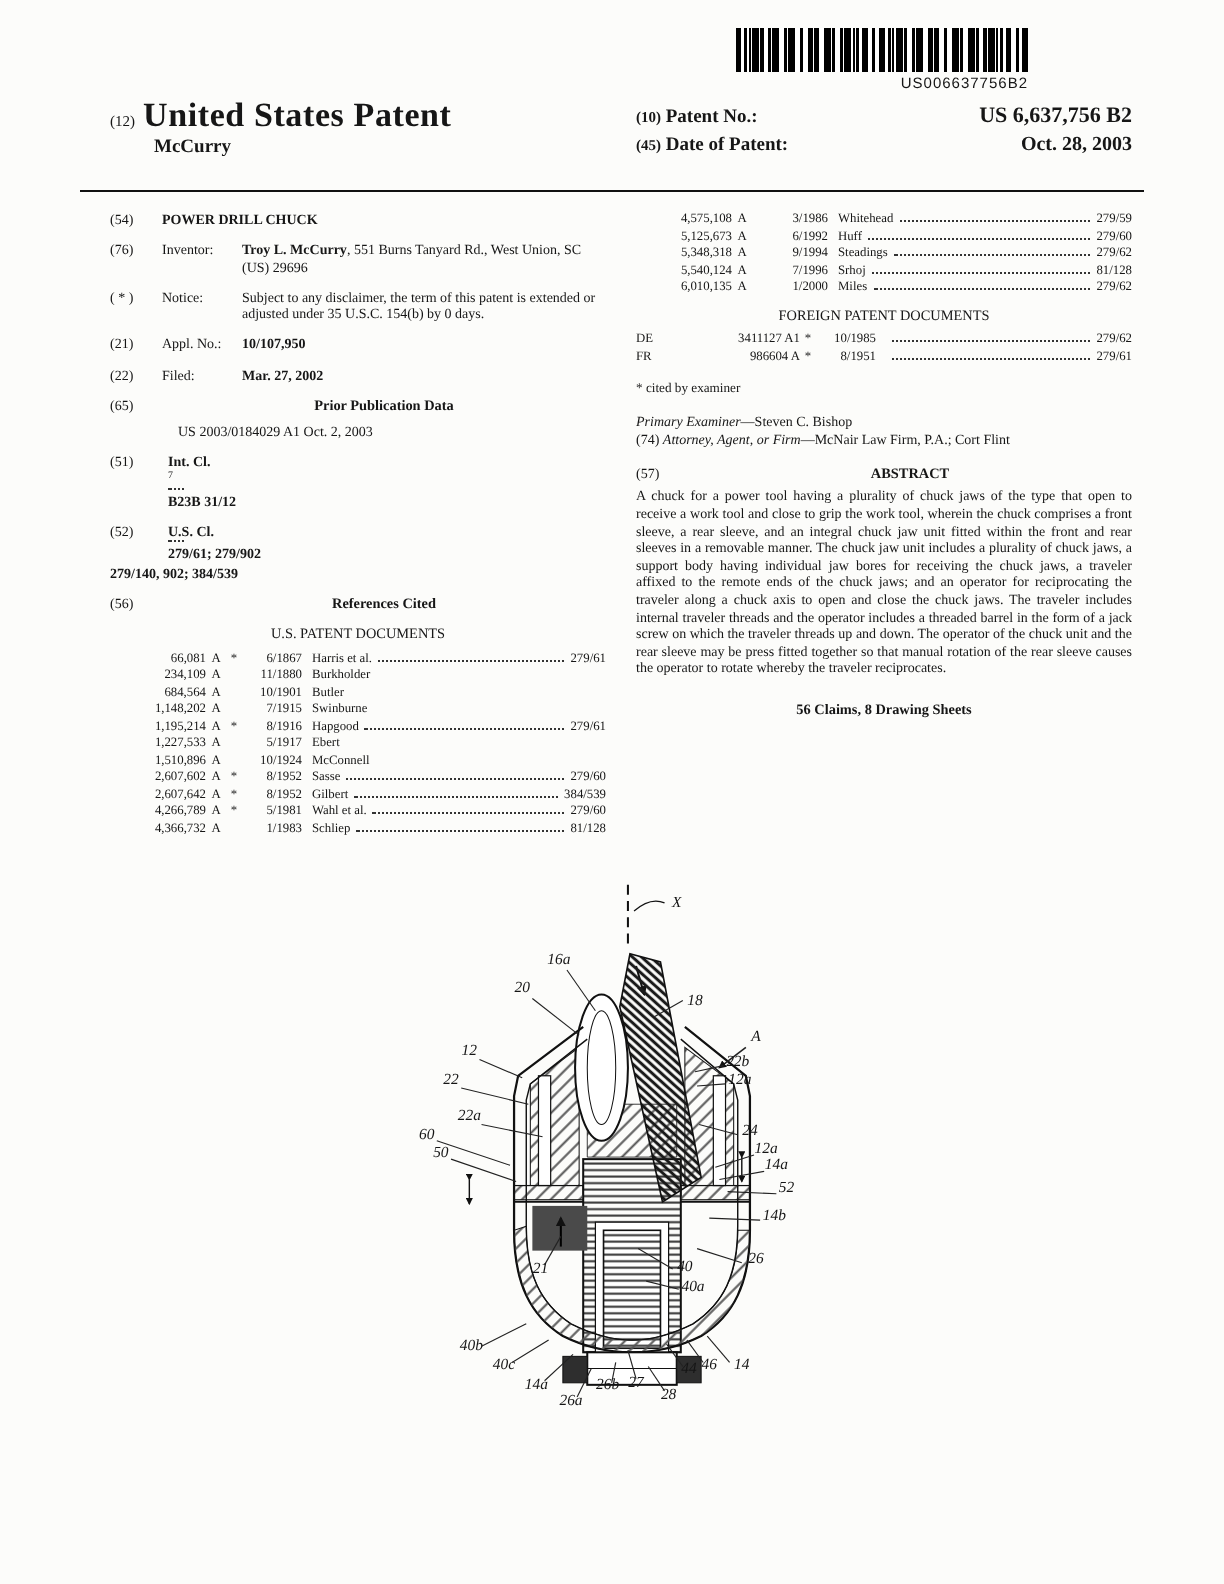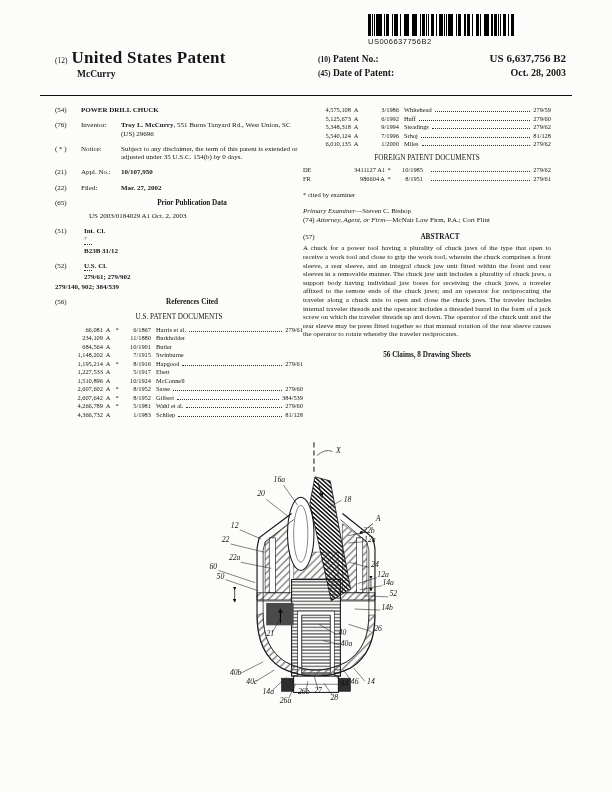--- a/index.html
+++ b/index.html
@@ -4,34 +4,34 @@
 <style>
   html,body{margin:0;padding:0;background:#777;}
   .page{position:relative;width:612px;height:792px;background:#fcfcfa;color:#161616;
         font-family:"Liberation Serif","DejaVu Serif",serif;overflow:hidden;}
   
   .barcode{position:absolute;left:368px;top:14px;width:146px;height:22px;background-color:#fff;
     background-image:
       repeating-linear-gradient(90deg,#000 0 1.5px,transparent 1.5px 4px),
       repeating-linear-gradient(90deg,#000 0 1px,transparent 1px 6.5px),
       repeating-linear-gradient(90deg,#000 0 2.5px,transparent 2.5px 9px);}
-  .barcode-text{position:absolute;left:368px;top:37px;width:146px;text-align:left;
+  .barcode-text{position:absolute;left:368px;top:37px;width:146px;text-align:right;
     font-size:7.5px;letter-spacing:.5px;font-family:"Liberation Sans",sans-serif;}
   
   .tagnum{font-size:7.5px;}
   .hdr-left{position:absolute;left:55px;top:48px;}
   .hdr-title{font-size:17px;font-weight:bold;letter-spacing:.3px;}
   .hdr-inventor{font-size:9.5px;font-weight:bold;margin-left:22px;margin-top:1px;}
   .hdr-right{position:absolute;left:318px;top:52px;width:248px;font-weight:bold;}
   .hdr-r-row{display:flex;justify-content:space-between;align-items:baseline;font-size:9.5px;line-height:13px;}
   .hdr-pno{font-size:11px;}
   .hdr-date{font-size:10px;}
   .rule{position:absolute;left:40px;top:95px;width:532px;height:0;border-top:1.6px solid #111;}
   
-  .cols{position:absolute;left:55px;top:106px;width:511px;display:flex;font-size:7px;line-height:8.6px;}
+  .cols{position:absolute;left:55px;top:106px;width:511px;display:flex;gap:15px;font-size:7px;line-height:8.6px;}
   .col{width:248px;}
   .f-row{display:flex;margin-bottom:6.5px;}
   .f-tag{flex:none;width:26px;font-size:7px;}
   .f-lab{flex:none;width:40px;}
   .f-body{flex:1;}
   .bold{font-weight:bold;}
   .ital{font-style:italic;}
   .ctr{flex:1;text-align:center;font-size:7.2px;}
   .indent{margin-left:34px;margin-top:-2px;margin-bottom:6.5px;}
   .dots2{flex:1;border-bottom:1px dotted #333;margin:0 3px 1.5px 3px;min-width:8px;}

